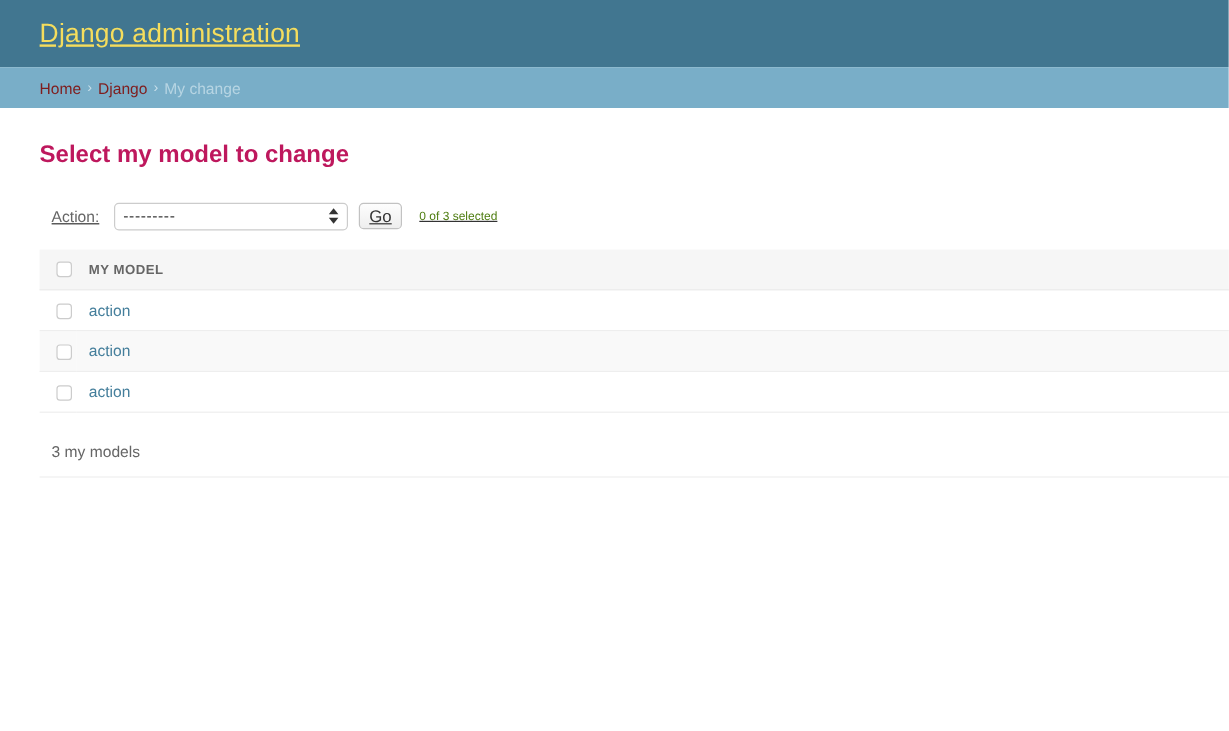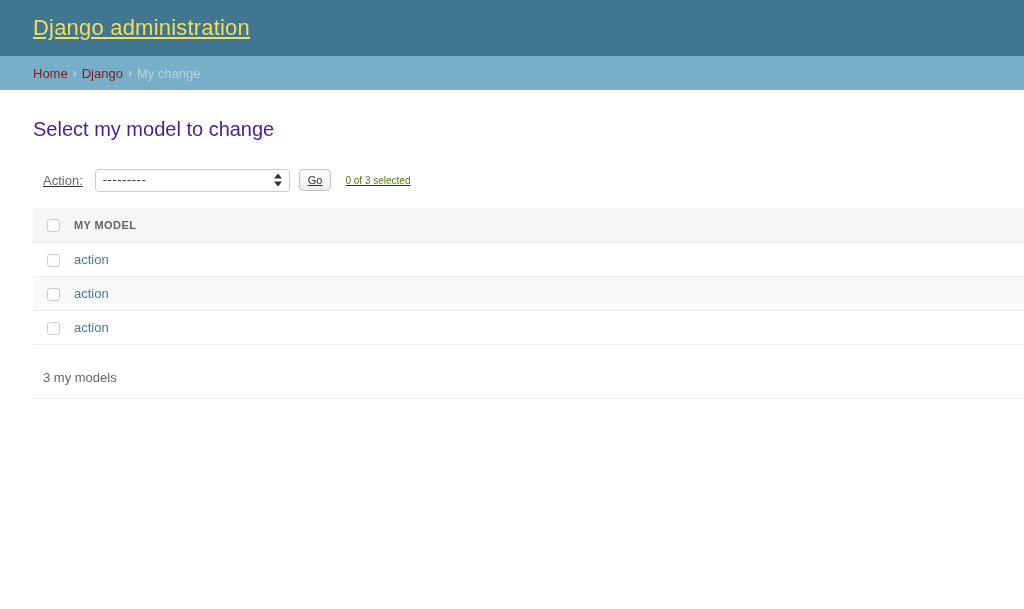--- a/index.html
+++ b/index.html
@@ -57,22 +57,22 @@
   #breadcrumbs .current {
     color: #b7d5e3;
   }
 
   
   #content {
     padding: 0 33px;
   }
   #content-title {
     font-size: 20px;
-    font-weight: 400;
-    color: #4c1d95;
+    font-weight: 700;
+    color: #be185d;
     margin: 27px 0 0 0;
     line-height: 1.2;
   }
 
   
   #changelist {
     margin-top: 22px;
   }
   .actions {
     display: flex;
@@ -119,21 +119,21 @@
     left: 0;
     width: 0; height: 0;
     border-left: 4.5px solid transparent;
     border-right: 4.5px solid transparent;
   }
   .select-arrows .up { top: 1px; border-bottom: 5px solid #333333; }
   .select-arrows .dn { bottom: 1px; border-top: 5px solid #333333; }
 
   .actions button {
     font-family: "Liberation Sans", sans-serif;
-    font-size: 11px;
+    font-size: 14px;
     color: #333333;
     margin-left: 9px;
     height: 22px;
     padding: 0 8px;
     background: linear-gradient(#fdfdfd, #eeeeee);
     border: 1px solid #c2c2c2;
     border-radius: 4px;
     cursor: pointer;
     line-height: 1;
   }

